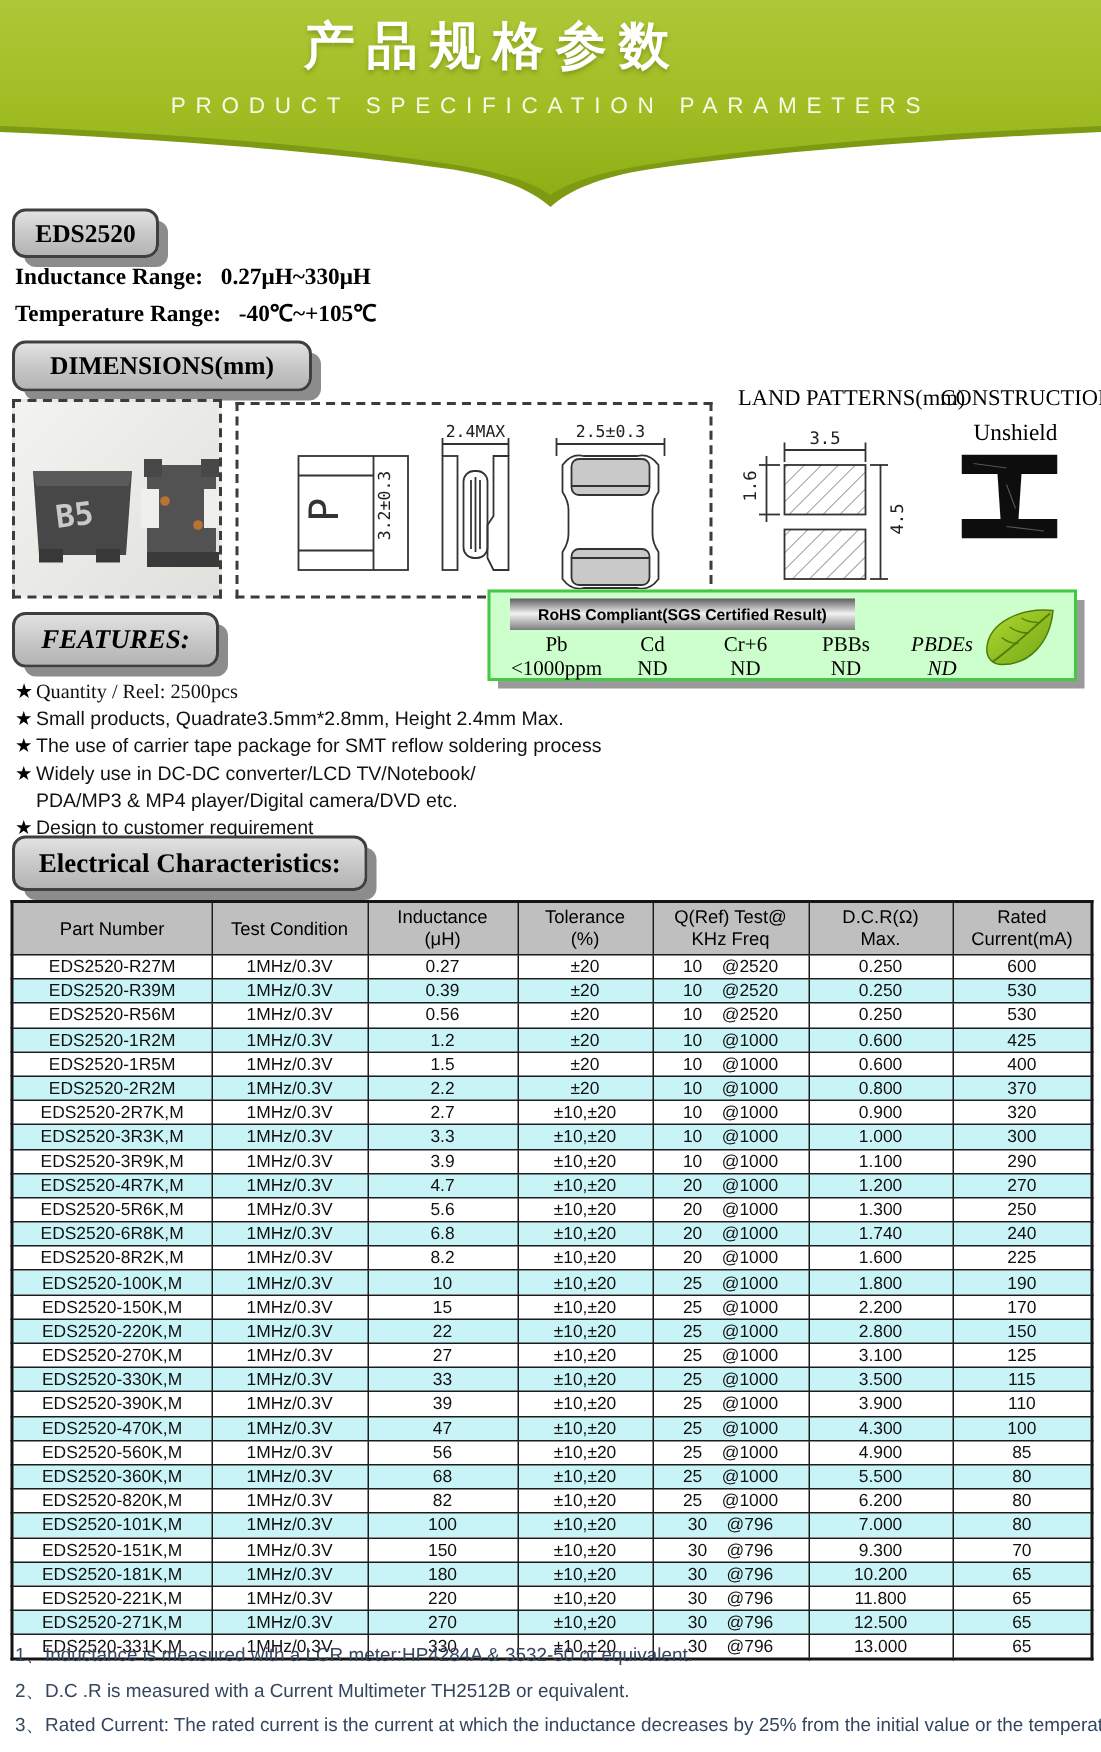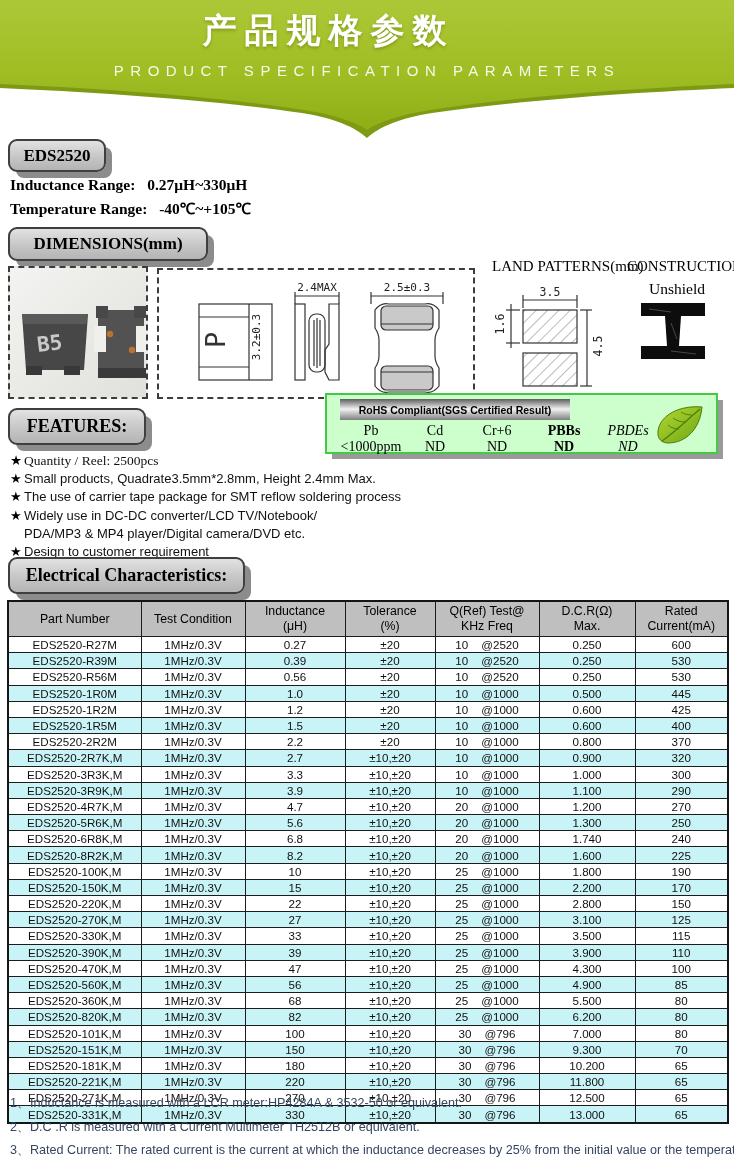--- a/index.html
+++ b/index.html
@@ -16,21 +16,21 @@
     font-size:15px;color:#f6fae6;letter-spacing:6.5px;}
 
   
   .hbtn{position:absolute;box-sizing:border-box;display:flex;align-items:center;justify-content:center;
     background:linear-gradient(#e2e2e2,#c6c6c6 55%,#b4b4b4);
     border:2px solid #3f3f3f;border-radius:9px;
     box-shadow:7px 7px 0 -1px #8c8c8c;
     font-family:"Liberation Serif",serif;font-weight:bold;color:#000;}
   #btn-model{left:8px;top:139px;width:98px;height:33px;font-size:17px;}
   #btn-dimensions{left:8px;top:227px;width:200px;height:34px;font-size:17px;}
-  #btn-features{left:8px;top:408px;width:138px;height:37px;font-size:18px;}
+  #btn-features{left:8px;top:408px;width:138px;height:37px;font-size:18px;font-style:italic;}
   #btn-elec{left:8px;top:557px;width:237px;height:37px;font-size:18px;}
 
   
   .range-line{position:absolute;left:10px;font-family:"Liberation Serif",serif;font-weight:bold;
     font-size:15.5px;color:#000;white-space:nowrap;}
   #line-ind{top:176px;}
   #line-temp{top:197px;}
   .range-line .rv{margin-left:8px;}
 
   
@@ -51,21 +51,21 @@
   #rohs-bar{position:absolute;left:13px;top:4px;width:230px;height:21px;
     background:linear-gradient(#5e5e5e,#f2f2f2 48%,#7e7e7e);
     display:flex;align-items:center;justify-content:center;
     font-size:10.5px;color:#000;font-weight:bold;}
   #rohs-cols{position:absolute;left:6px;top:28px;display:flex;}
   .rohs-col{display:flex;flex-direction:column;align-items:center;
     font-family:"Liberation Serif",serif;font-size:14px;color:#000;}
   .rohs-col:nth-child(1){width:76px;}
   .rohs-col:nth-child(2){width:52px;}
   .rohs-col:nth-child(3){width:72px;}
-  .rohs-col:nth-child(4){width:62px;font-weight:bold;}
+  .rohs-col:nth-child(4){width:62px;}
   .rohs-col:nth-child(5){width:66px;font-style:italic;}
   .rohs-h{height:16px;}
   .rohs-v{height:16px;}
   #leaf{position:absolute;right:6px;top:8px;}
 
   
   #features-list{position:absolute;left:10px;top:452px;width:430px;}
   .feat-line{display:flex;font-size:13px;line-height:18.2px;color:#111;}
   .feat-line.serif{font-family:"Liberation Serif",serif;font-size:13.5px;}
   .feat-line .star{width:14px;flex:0 0 14px;color:#000;}
@@ -345,29 +345,20 @@
         <tr>
           <td>EDS2520-R56M</td>
           <td>1MHz/0.3V</td>
           <td>0.56</td>
           <td>±20</td>
           <td class="qcell"><span>10</span><span>@2520</span></td>
           <td>0.250</td>
           <td>530</td>
         </tr>
         <tr>
-          <td>EDS2520-1R0M</td>
-          <td>1MHz/0.3V</td>
-          <td>1.0</td>
-          <td>±20</td>
-          <td class="qcell"><span>10</span><span>@1000</span></td>
-          <td>0.500</td>
-          <td>445</td>
-        </tr>
-        <tr>
           <td>EDS2520-1R2M</td>
           <td>1MHz/0.3V</td>
           <td>1.2</td>
           <td>±20</td>
           <td class="qcell"><span>10</span><span>@1000</span></td>
           <td>0.600</td>
           <td>425</td>
         </tr>
         <tr>
           <td>EDS2520-1R5M</td>

